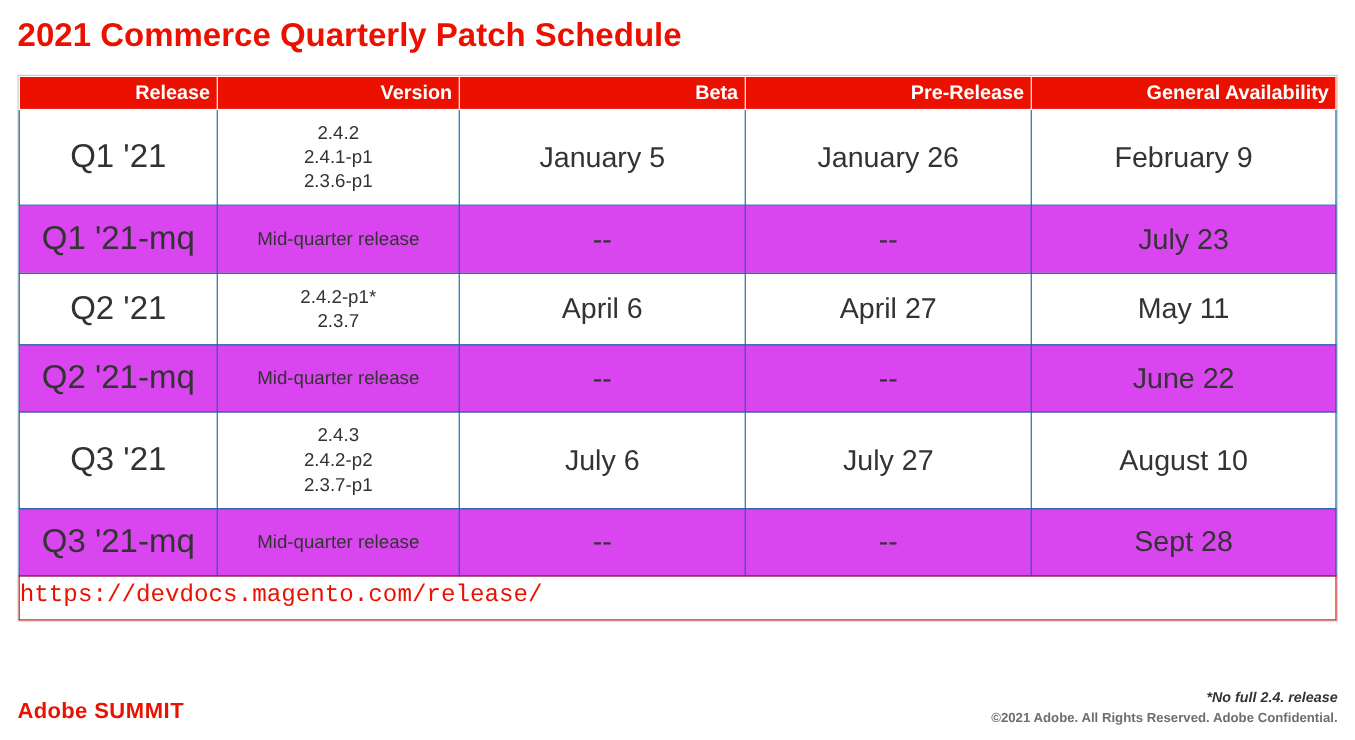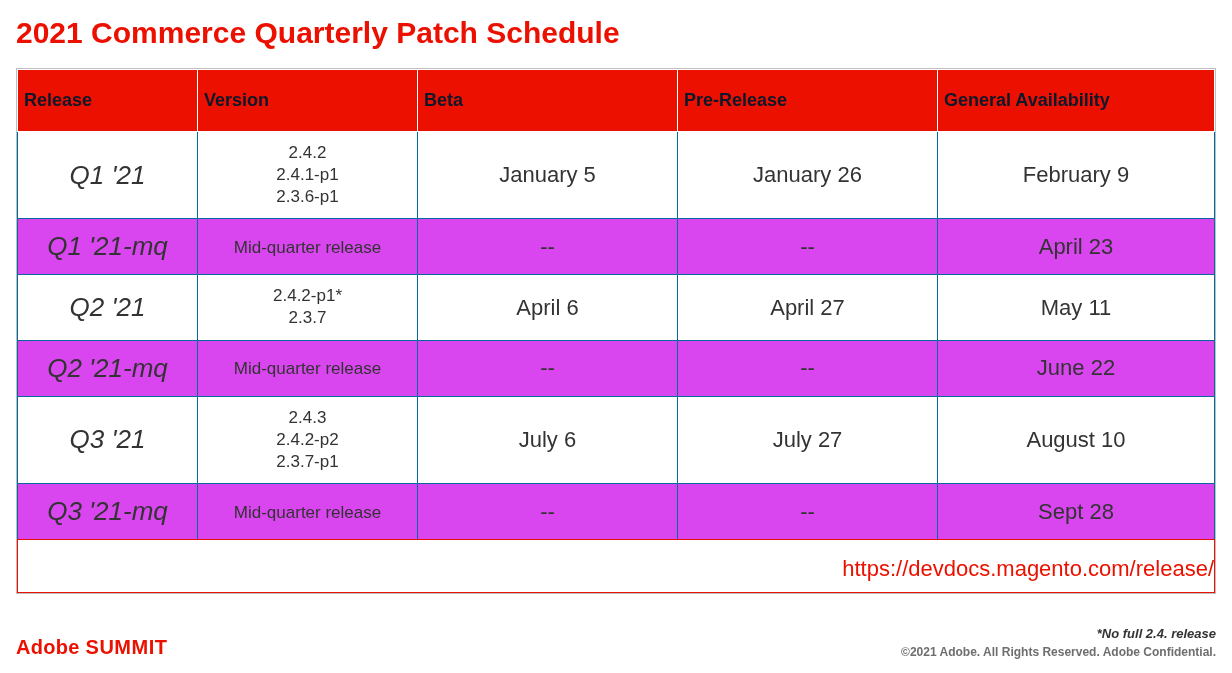--- a/index.html
+++ b/index.html
@@ -30,47 +30,48 @@
     border-collapse: collapse;
     table-layout: fixed;
   }
   col.c-release { width: 180px; }
   col.c-version { width: 220px; }
   col.c-beta    { width: 260px; }
   col.c-pre     { width: 260px; }
   col.c-ga      { width: auto; }
   thead th {
     background: #eb1000;
-    color: #0f172a;
+    color: #ffffff;
     font-weight: 600;
     font-size: 18px;
-    padding: 20px 6px;
+    padding: 4px 6px;
     border: 1px solid #fff;
-    text-align: left;
+    text-align: right;
   }
   tbody td {
     border: 1px solid #0369a1;
     text-align: center;
     font-size: 19px;
     color: #333;
     padding: 10px 6px;
     vertical-align: middle;
     line-height: 1.35;
   }
   tbody tr.alt td { background: #d946ef; }
-  td.release { font-size: 26px; font-style: italic; }
+  td.release { font-size: 30px; }
   td.version .vline { display: block; font-size: 17px; line-height: 1.3; }
   td.version .mq { font-size: 17px; }
-  td.valcell { font-size: 22px; }
+  td.valcell { font-size: 26px; }
   .link-row {
     border: 1px solid #eb1000;
     border-top: 1px solid #eb1000;
     margin-top: -1px;
-    text-align: right;
-    padding: 16px 0 10px 0;
+    text-align: left;
+    padding: 4px 0 10px 0;
+    font-family: Liberation Mono, monospace;
   }
   .link-row a, .link-row span {
     color: #eb1000;
     font-size: 22px;
     text-decoration: none;
   }
   .footer {
     position: absolute;
     bottom: 14px;
     left: 0;
@@ -135,21 +136,21 @@
             </td>
             <td class="valcell">January 5</td>
             <td class="valcell">January 26</td>
             <td class="valcell">February 9</td>
           </tr>
           <tr class="alt">
             <td class="release">Q1 '21-mq</td>
             <td class="version"><span class="mq">Mid-quarter release</span></td>
             <td class="valcell">--</td>
             <td class="valcell">--</td>
-            <td class="valcell">April 23</td>
+            <td class="valcell">July 23</td>
           </tr>
           <tr>
             <td class="release">Q2 '21</td>
             <td class="version">
               <span class="vline">2.4.2-p1*</span>
               <span class="vline">2.3.7</span>
             </td>
             <td class="valcell">April 6</td>
             <td class="valcell">April 27</td>
             <td class="valcell">May 11</td>

